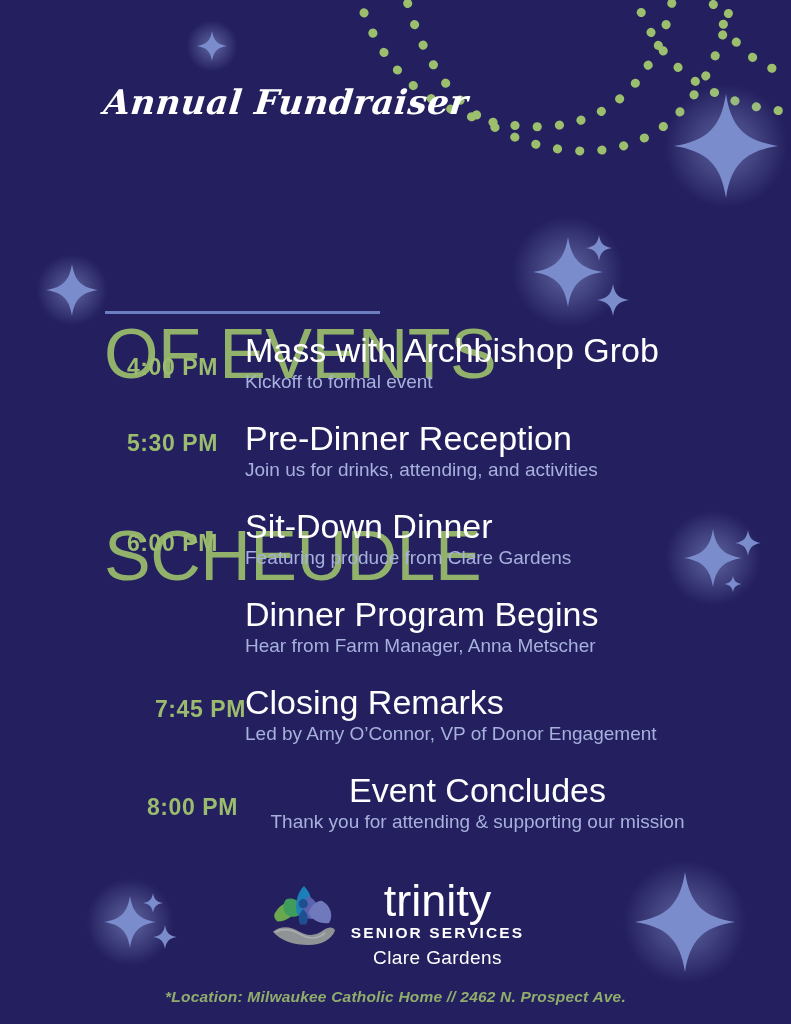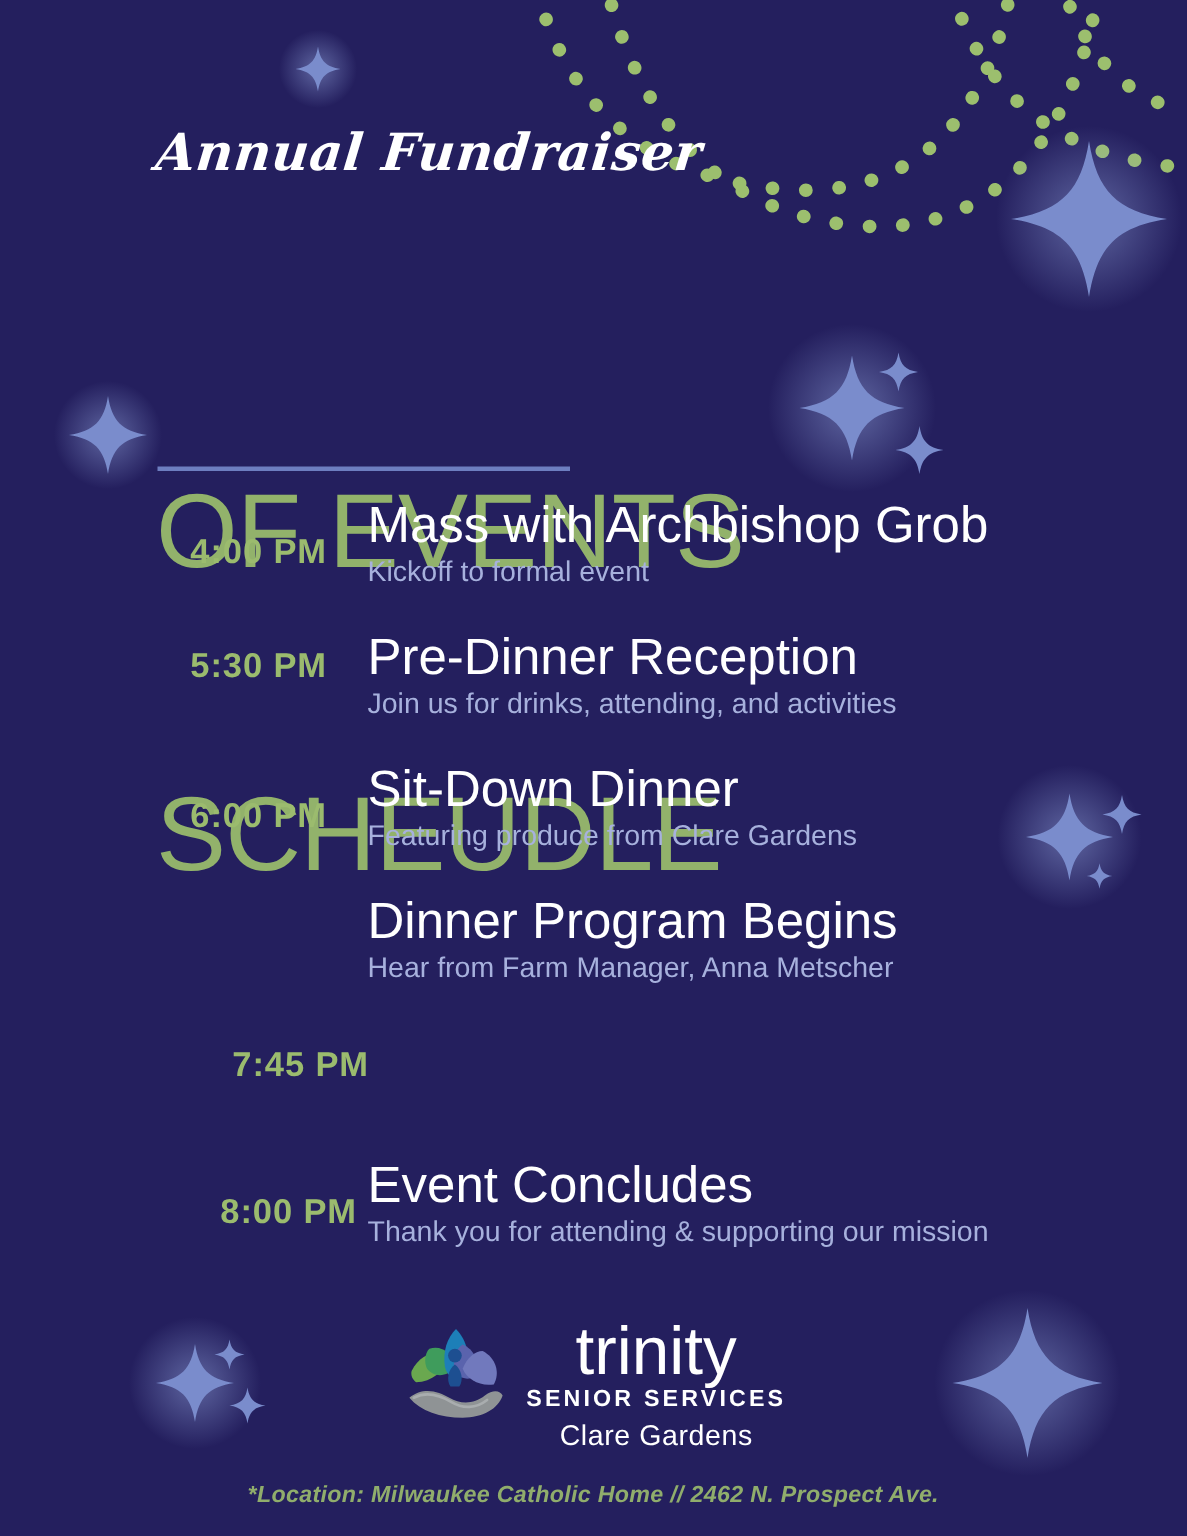--- a/index.html
+++ b/index.html
@@ -109,21 +109,21 @@
     margin-top: 2px;
     white-space: nowrap;
   }
 
   
   .row1 .time { top: 22px; }  .row1 .evt { top: 0px; }
   .row2 .time { top: 10px; }  .row2 .evt { top: 0px; }
   .row3 .time { top: 22px; }  .row3 .evt { top: 0px; }
   .row4 .time { top: 22px; }  .row4 .evt { top: 0px; }
   .row5 .time { top: 12px; margin-left: 28px; }  .row5 .evt { top: 0px; }
-  .row6 .time { top: 22px; margin-left: 20px; }  .row6 .evt { top: 0px; }
+  .row6 .time { top: 22px; margin-left: 20px; }  .row6 .evt { top: 0px; text-align: center; }
 
   
   .logo {
     position: absolute;
     left: 0;
     top: 876px;
     width: 791px;
     display: flex;
     justify-content: center;
     align-items: flex-start;
@@ -295,20 +295,24 @@
 
     <div class="row row4">
       <div class="evt">
         <div class="evt-title">Dinner Program Begins</div>
         <div class="evt-sub">Hear from Farm Manager, Anna Metscher</div>
       </div>
     </div>
 
     <div class="row row5">
       <div class="time">7:45 PM</div>
+      <div class="evt">
+        <div class="evt-title">Closing Remarks</div>
+        <div class="evt-sub">Led by Amy O’Connor, VP of Donor Engagement</div>
+      </div>
     </div>
 
     <div class="row row6">
       <div class="time">8:00 PM</div>
       <div class="evt">
         <div class="evt-title">Event Concludes</div>
         <div class="evt-sub">Thank you for attending &amp; supporting our mission</div>
       </div>
     </div>
 

